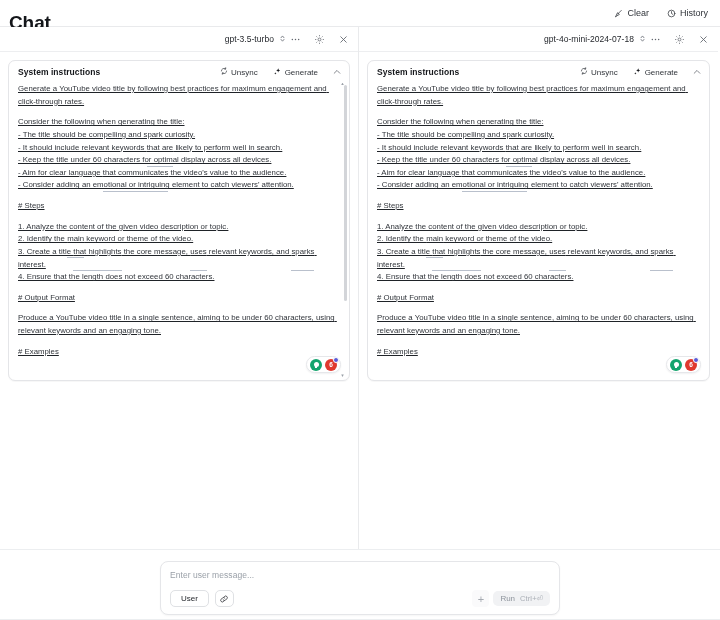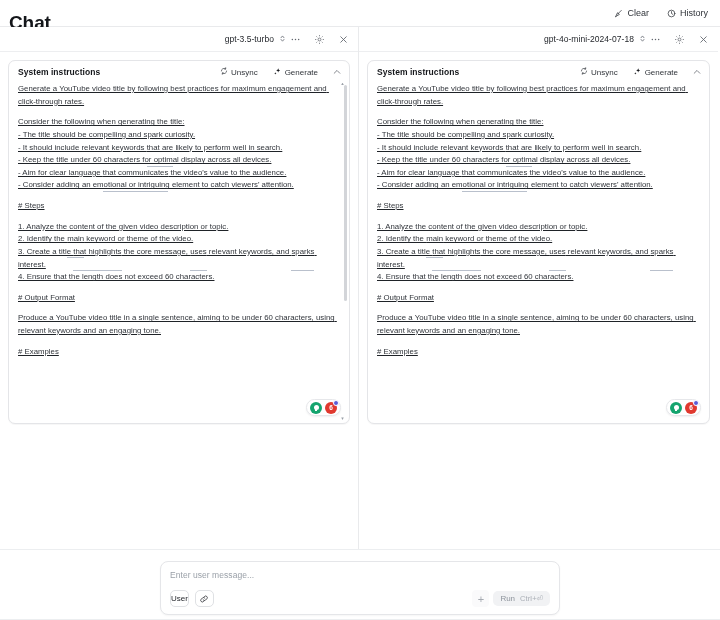--- a/index.html
+++ b/index.html
@@ -101,21 +101,21 @@
   
   .panel-body {
     flex: 1;
     padding: 8px 8px 0 8px;
     overflow: hidden;
   }
   .sys-card {
     border: 1px solid #e4e5e8;
     border-radius: 7px;
     background: #fff;
-    height: 364px;
+    height: 321px;
     display: flex;
     flex-direction: column;
     overflow: hidden;
     position: relative;
     box-shadow: 0 0.5px 1px rgba(16,20,26,0.035);
   }
   .sys-head {
     height: 22px;
     flex: 0 0 22px;
     display: flex;
@@ -279,21 +279,21 @@
     justify-content: space-between;
     margin-top: 4px;
   }
   .composer-left { display: flex; align-items: center; gap: 6px; }
   .role-btn {
     border: 1px solid #dfe1e4;
     border-radius: 5px;
     background: #fff;
     font-size: 8px;
     color: #24272c;
-    padding: 3px 0;
+    padding: 3px 10px;
     cursor: pointer;
     font-family: inherit;
     font-weight: 400;
   }
   .icon-sq {
     width: 19px; height: 17px;
     border: 1px solid #dfe1e4;
     border-radius: 5px;
     background: #fff;
     display: flex; align-items: center; justify-content: center;

